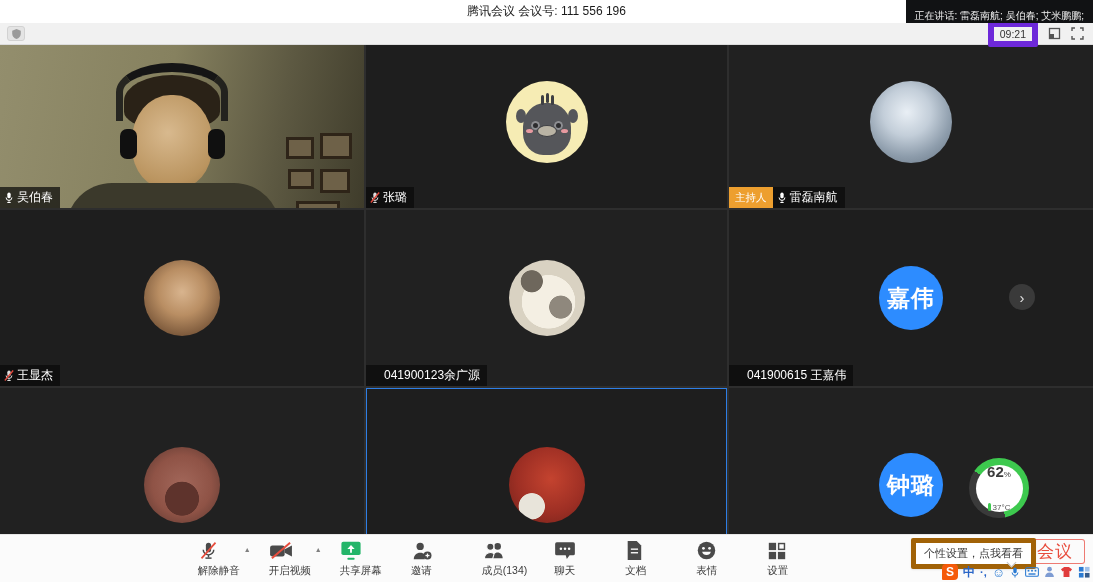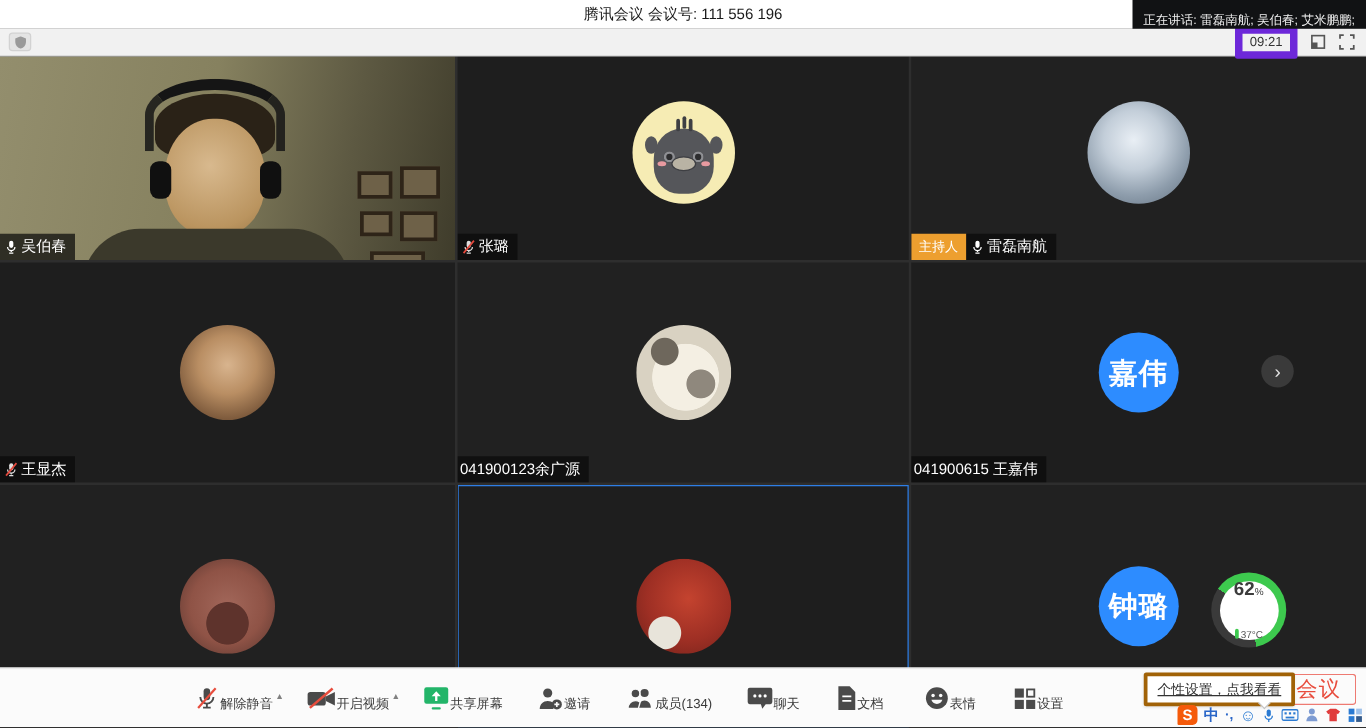--- a/index.html
+++ b/index.html
@@ -70,52 +70,52 @@
     background:radial-gradient(circle at 45% 40%,#d8b98e,#ba945f 70%,#9a7848);}
   .sc-ear{position:absolute;top:84px;width:17px;height:30px;border-radius:7px;background:#101010;}
   .sc-body{position:absolute;left:66px;top:138px;width:214px;height:80px;border-radius:46px 46px 0 0;background:#3b392b;}
   .sc-frame{position:absolute;background:#6e6148;border:3px solid #2e2418;}
 
   
   .tagrow{position:absolute;left:0;bottom:0;display:flex;align-items:stretch;z-index:3;}
   .host-badge{background:#ED9F2F;color:#fff;font-size:10.5px;display:flex;align-items:center;padding:0 6px;}
   .name-tag{background:rgba(10,10,10,.72);color:#fff;font-size:12px;display:flex;align-items:center;
     gap:3px;padding:2px 7px 2px 4px;white-space:nowrap;}
-  .name-tag.nomic{padding-left:2px;}
+  .name-tag.nomic{padding-left:18px;}
 
   
   .pager{position:absolute;left:280px;top:74px;width:26px;height:26px;border-radius:50%;background:#3a3a3a;
     color:#e0e0e0;display:flex;align-items:center;justify-content:center;font-size:15px;line-height:1;cursor:pointer;}
 
   
   .gauge{position:absolute;left:240px;top:70px;width:60px;height:60px;border-radius:50%;
     background:conic-gradient(from -55deg,#3DC94E 0 62%,#3a3a3a 62% 100%);
     display:flex;align-items:center;justify-content:center;z-index:3;}
   .gauge-inner{width:47px;height:47px;border-radius:50%;background:#fff;display:flex;flex-direction:column;
     align-items:center;justify-content:space-between;}
   .gauge-pct{font-size:15px;font-weight:bold;color:#3c3c3c;line-height:14px;}
   .gauge-pct .unit{font-size:8px;font-weight:normal;}
   .gauge-temp{display:flex;align-items:center;gap:2px;font-size:8px;color:#555;}
   .thermo{width:3px;height:8px;background:#3DC94E;border-radius:2px;display:inline-block;}
 
   
   .toolbar{position:absolute;left:0;bottom:0;width:1093px;height:48px;background:#fbfbfb;
     border-top:1px solid #e7e7e7;z-index:10;display:flex;align-items:center;justify-content:center;}
   .toolbar-inner{display:flex;align-items:flex-start;gap:27px;transform:translateX(-42px);}
-  .tool{display:flex;align-items:flex-end;cursor:pointer;position:relative;min-width:44px;}
+  .tool{display:flex;flex-direction:column;align-items:flex-start;cursor:pointer;position:relative;min-width:44px;}
   .tool .iconbox{height:23px;display:flex;align-items:center;justify-content:center;color:#4a4a4a;}
   .tool .tlabel{font-size:10.5px;color:#3a3a3a;margin-top:2px;white-space:nowrap;}
   .caret{position:absolute;right:-9px;top:7px;font-size:7px;color:#808080;}
 
   
   .leave-btn{position:absolute;right:8px;top:539px;width:86px;height:25px;border:1px solid #ee7a72;border-left:none;
     border-radius:3px;color:#e84c3d;font-size:17px;display:flex;align-items:center;justify-content:flex-start;
     padding-left:38px;background:transparent;z-index:11;cursor:pointer;letter-spacing:1px;}
-  .tooltip{position:absolute;right:57px;top:538px;background:#fff;border:3px solid #a16207;border-radius:2px;
-    font-size:11px;color:#333;padding:3px 8px;z-index:12;white-space:nowrap;box-shadow:0 1px 2px rgba(0,0,0,.08);text-decoration:underline;}
+  .tooltip{position:absolute;right:57px;top:538px;background:#fff;border:5px solid #a16207;border-radius:2px;
+    font-size:11px;color:#333;padding:3px 8px;z-index:12;white-space:nowrap;box-shadow:0 1px 2px rgba(0,0,0,.08);}
   .tooltip-arrow{position:absolute;right:78px;top:559px;width:7px;height:7px;background:#fff;
     border-right:1px solid #c3c3c3;border-bottom:1px solid #c3c3c3;transform:rotate(45deg);z-index:12;}
   .ime-bar{position:absolute;right:3px;bottom:1px;height:18px;display:flex;align-items:center;gap:5px;z-index:13;}
   .ime-logo{width:16px;height:16px;background:#f55a0a;border-radius:4px 4px 4px 1px;color:#fff;font-weight:bold;
     font-size:12px;display:flex;align-items:center;justify-content:center;}
   .ime-lang{color:#2a66c8;font-weight:bold;font-size:12px;}
   .ime-punct{color:#2a66c8;font-size:11px;font-weight:bold;}
   .ime-smile{color:#2a7ad2;font-size:13px;line-height:1;}
 </style>
 </head>

